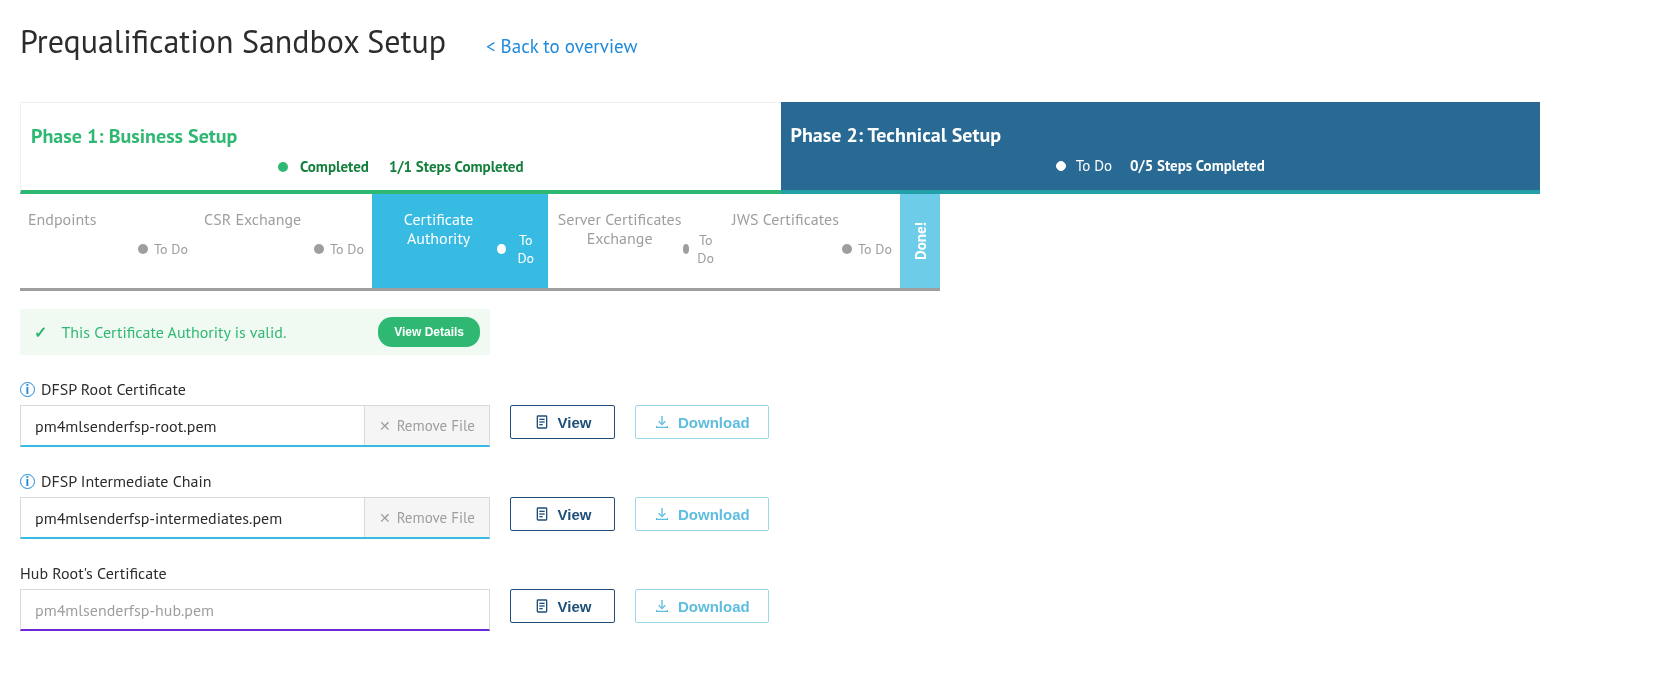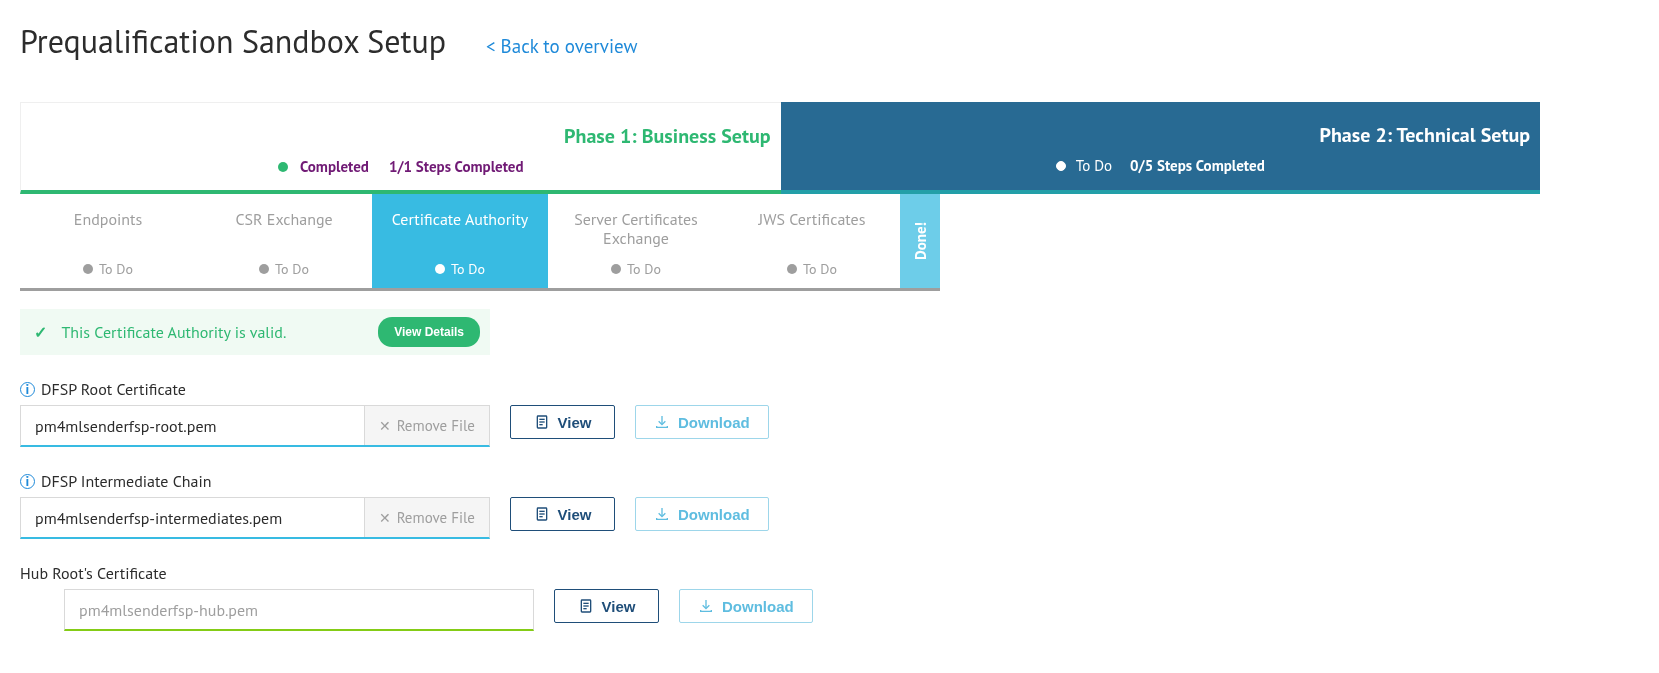--- a/index.html
+++ b/index.html
@@ -27,21 +27,21 @@
     text-decoration: none;
     cursor: pointer;
   }
 
   .phases {
     display: flex;
     width: 1520px;
   }
   .phase {
     flex: 1;
-    text-align: right;
+    text-align: left;
     padding: 20px 10px 14px 10px;
     position: relative;
   }
   .phase1 {
     background: #fff;
     border-bottom: 4px solid #2eb872;
     border-top: 1px solid #efefef;
     border-left: 1px solid #efefef;
   }
   .phase2 {
@@ -56,21 +56,21 @@
   }
   .phase1 .phase-title { color: #2eb872; }
   .phase2 .phase-title { color: #fff; }
   .phase-status {
     display: flex;
     align-items: center;
     justify-content: center;
     gap: 10px;
     font-size: 15px;
   }
-  .phase1 .phase-status { color: #701a75; font-weight: 600; gap: 12px; }
+  .phase1 .phase-status { color: #15803d; font-weight: 600; gap: 12px; }
   .phase2 .phase-status { color: #fff; }
   .phase-status .dot {
     width: 10px; height: 10px; border-radius: 50%;
   }
   .phase1 .dot { background: #2eb872; }
   .phase2 .dot { background: #fff; border:1px solid #fff; }
   .phase2 .steps { font-weight: 700; }
 
   .steps-tabs {
     display: flex;
@@ -80,21 +80,21 @@
   }
   .step-tab {
     flex: 1;
     text-align: center;
     padding: 16px 8px 10px 8px;
     color: #9e9e9e;
     cursor: pointer;
     background: #fff;
     min-height: 94px;
     display: flex;
-    flex-direction: column;
+    flex-direction: row;
     justify-content: space-between;
   }
   .step-tab .label {
     font-size: 16px;
     line-height: 1.2;
   }
   .step-tab .status {
     display: flex;
     align-items: center;
     justify-content: center;
@@ -188,21 +188,21 @@
     align-items: stretch;
     gap: 20px;
   }
   .file-box {
     display: flex;
     border: 1px solid #d9d9d9;
     border-bottom: 2px solid #38bbe2;
     min-width: 470px;
     height: 42px;
   }
-  .file-box.muted { border-bottom: 2px solid #84cc16; margin-left: 44px; }
+  .file-box.muted { border-bottom: 2px solid #6d28d9; }
   .file-name {
     flex: 1;
     padding: 0 14px;
     font-size: 16px;
     color: #2c2c2c;
     display: flex;
     align-items: center;
     background: #fff;
   }
   .file-box.muted .file-name { color: #9e9e9e; }

